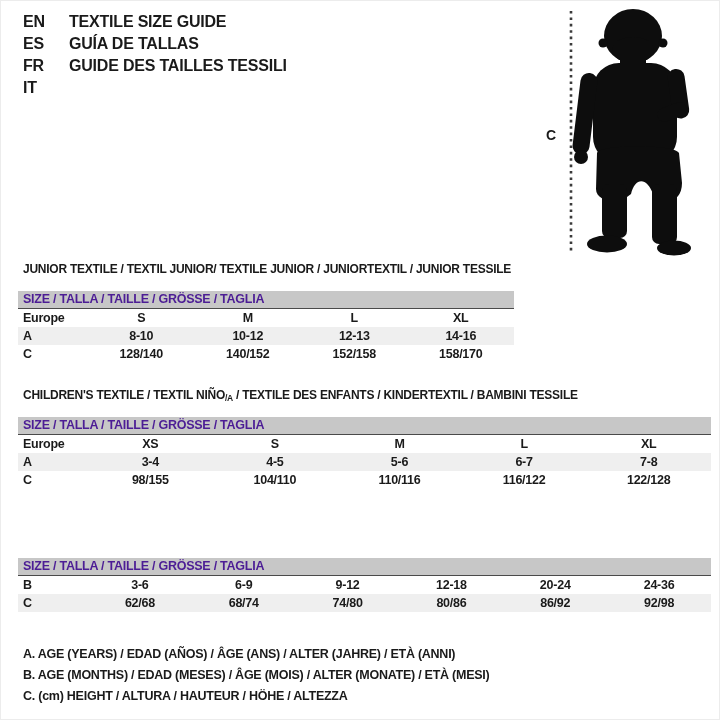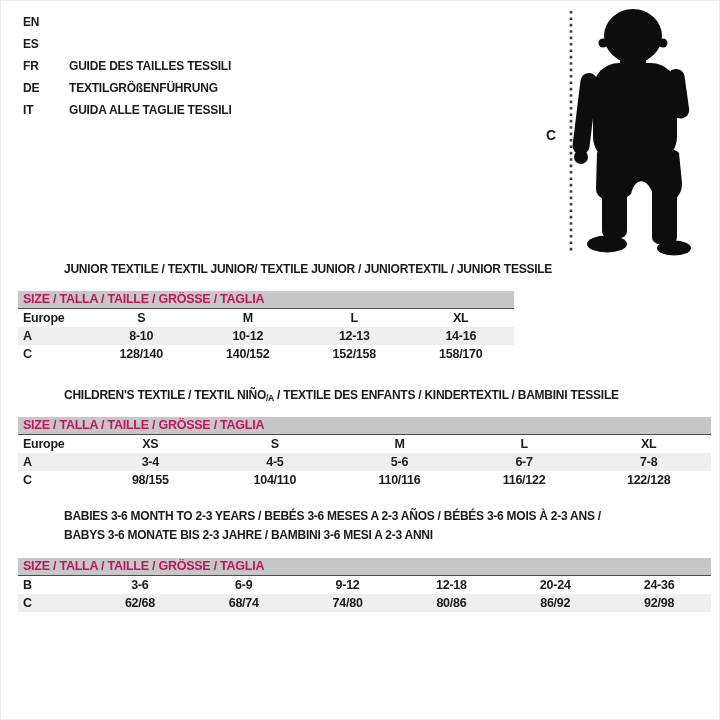--- a/index.html
+++ b/index.html
@@ -4,67 +4,64 @@
 <style>
   html,body{margin:0;padding:0;background:#ffffff;}
   #page{
     position:relative;width:720px;height:720px;background:#ffffff;
     border:1px solid #ececec;box-sizing:border-box;overflow:hidden;
     font-family:"Liberation Sans",sans-serif;color:#1a1a1a;
     -webkit-font-smoothing:antialiased;
   }
   
   .lang-block{position:absolute;left:22px;top:10px;}
-  .lang-row{display:flex;height:22px;line-height:22px;font-weight:700;font-size:12px;letter-spacing:-0.2px;}
+  .lang-row{display:flex;height:22px;line-height:22px;font-weight:700;font-size:16px;letter-spacing:-0.2px;}
   .lang-code{width:46px;flex:0 0 46px;}
   
   .figure-wrap{position:absolute;left:540px;top:0;width:175px;height:258px;}
   .c-label{position:absolute;left:545px;top:126px;font-weight:700;font-size:14px;letter-spacing:-0.2px;}
   
-  .sec-heading{position:absolute;left:22px;font-weight:700;font-size:12px;letter-spacing:-0.25px;line-height:19px;white-space:nowrap;margin-left:41px;}
+  .sec-heading{position:absolute;left:22px;font-weight:700;font-size:12px;letter-spacing:-0.25px;line-height:19px;white-space:nowrap;}
   .sub{font-size:8.5px;vertical-align:-2px;}
   
   .tbl{position:absolute;box-sizing:border-box;}
   .size-bar{
-    background:#c7c7c7;color:#be185d;font-weight:700;font-size:12.5px;
+    background:#c7c7c7;color:#4c1d95;font-weight:700;font-size:12.5px;
     letter-spacing:-0.25px;height:17px;line-height:17px;padding-left:5px;
     border-bottom:1px solid #4a4a4a;
   }
   table{width:100%;border-collapse:collapse;table-layout:fixed;}
   td{height:18px;font-weight:700;font-size:12.5px;letter-spacing:-0.25px;text-align:center;padding:0;}
   td.row-label{text-align:left;padding-left:5px;}
   tr.shaded{background:#efefef;}
   col.label-col{width:70px;}
   
   .notes{position:absolute;left:22px;top:643px;}
   .note-line{height:21px;line-height:21px;font-weight:700;font-size:12.5px;letter-spacing:-0.25px;white-space:nowrap;}
 </style>
 </head>
 <body>
 
 <div id="page">
 
   <div class="lang-block">
     <div class="lang-row">
       <span class="lang-code">EN</span>
+      <span class="lang-label">TEXTILE SIZE GUIDE</span>
     </div>
     <div class="lang-row">
       <span class="lang-code">ES</span>
+      <span class="lang-label">GUÍA DE TALLAS</span>
     </div>
     <div class="lang-row">
       <span class="lang-code">FR</span>
       <span class="lang-label">GUIDE DES TAILLES TESSILI</span>
     </div>
     <div class="lang-row">
-      <span class="lang-code">DE</span>
-      <span class="lang-label">TEXTILGRÖßENFÜHRUNG</span>
-    </div>
-    <div class="lang-row">
       <span class="lang-code">IT</span>
-      <span class="lang-label">GUIDA ALLE TAGLIE TESSILI</span>
     </div>
   </div>
 
   <div class="figure-wrap">
     <svg viewBox="0 0 175 258" width="175" height="258">
       <line x1="30" y1="10" x2="30" y2="250" stroke="#3b3b3b" stroke-width="2.6" stroke-dasharray="2.6 3.8"></line>
       <g fill="#0d0d0d">
         <ellipse cx="92" cy="35" rx="29" ry="27"></ellipse>
         <ellipse cx="92" cy="49" rx="21" ry="13"></ellipse>
         <circle cx="62" cy="42" r="4.5"></circle>
@@ -147,24 +144,20 @@
             <td>98/155</td>
             <td>104/110</td>
             <td>110/116</td>
             <td>116/122</td>
             <td>122/128</td>
           </tr>
         </tbody>
     </table>
   </div>
 
-  <div class="sec-heading" style="top:506px;">
-    <div>BABIES 3-6 MONTH TO 2-3 YEARS / BEBÉS 3-6 MESES A 2-3 AÑOS / BÉBÉS 3-6 MOIS À 2-3 ANS /</div>
-    <div>BABYS 3-6 MONATE BIS 2-3 JAHRE / BAMBINI 3-6 MESI A 2-3 ANNI</div>
-  </div>
   <div class="tbl" style="left:17px;top:557px;width:693px;">
     <div class="size-bar">SIZE / TALLA / TAILLE / GRÖSSE / TAGLIA</div>
     <table>
       <colgroup>
           <col class="label-col">
         </colgroup>
       <tbody>
           <tr>
             <td class="row-label">B</td>
             <td>3-6</td>
@@ -180,14 +173,19 @@
             <td>68/74</td>
             <td>74/80</td>
             <td>80/86</td>
             <td>86/92</td>
             <td>92/98</td>
           </tr>
         </tbody>
     </table>
   </div>
 
+  <div class="notes">
+    <div class="note-line">A. AGE (YEARS) / EDAD (AÑOS) / ÂGE (ANS) / ALTER (JAHRE) / ETÀ (ANNI)</div>
+    <div class="note-line">B. AGE (MONTHS) / EDAD (MESES) / ÂGE (MOIS) / ALTER (MONATE) / ETÀ (MESI)</div>
+    <div class="note-line">C. (cm) HEIGHT / ALTURA / HAUTEUR / HÖHE / ALTEZZA</div>
+  </div>
 
 </div>
 
 </body></html>

